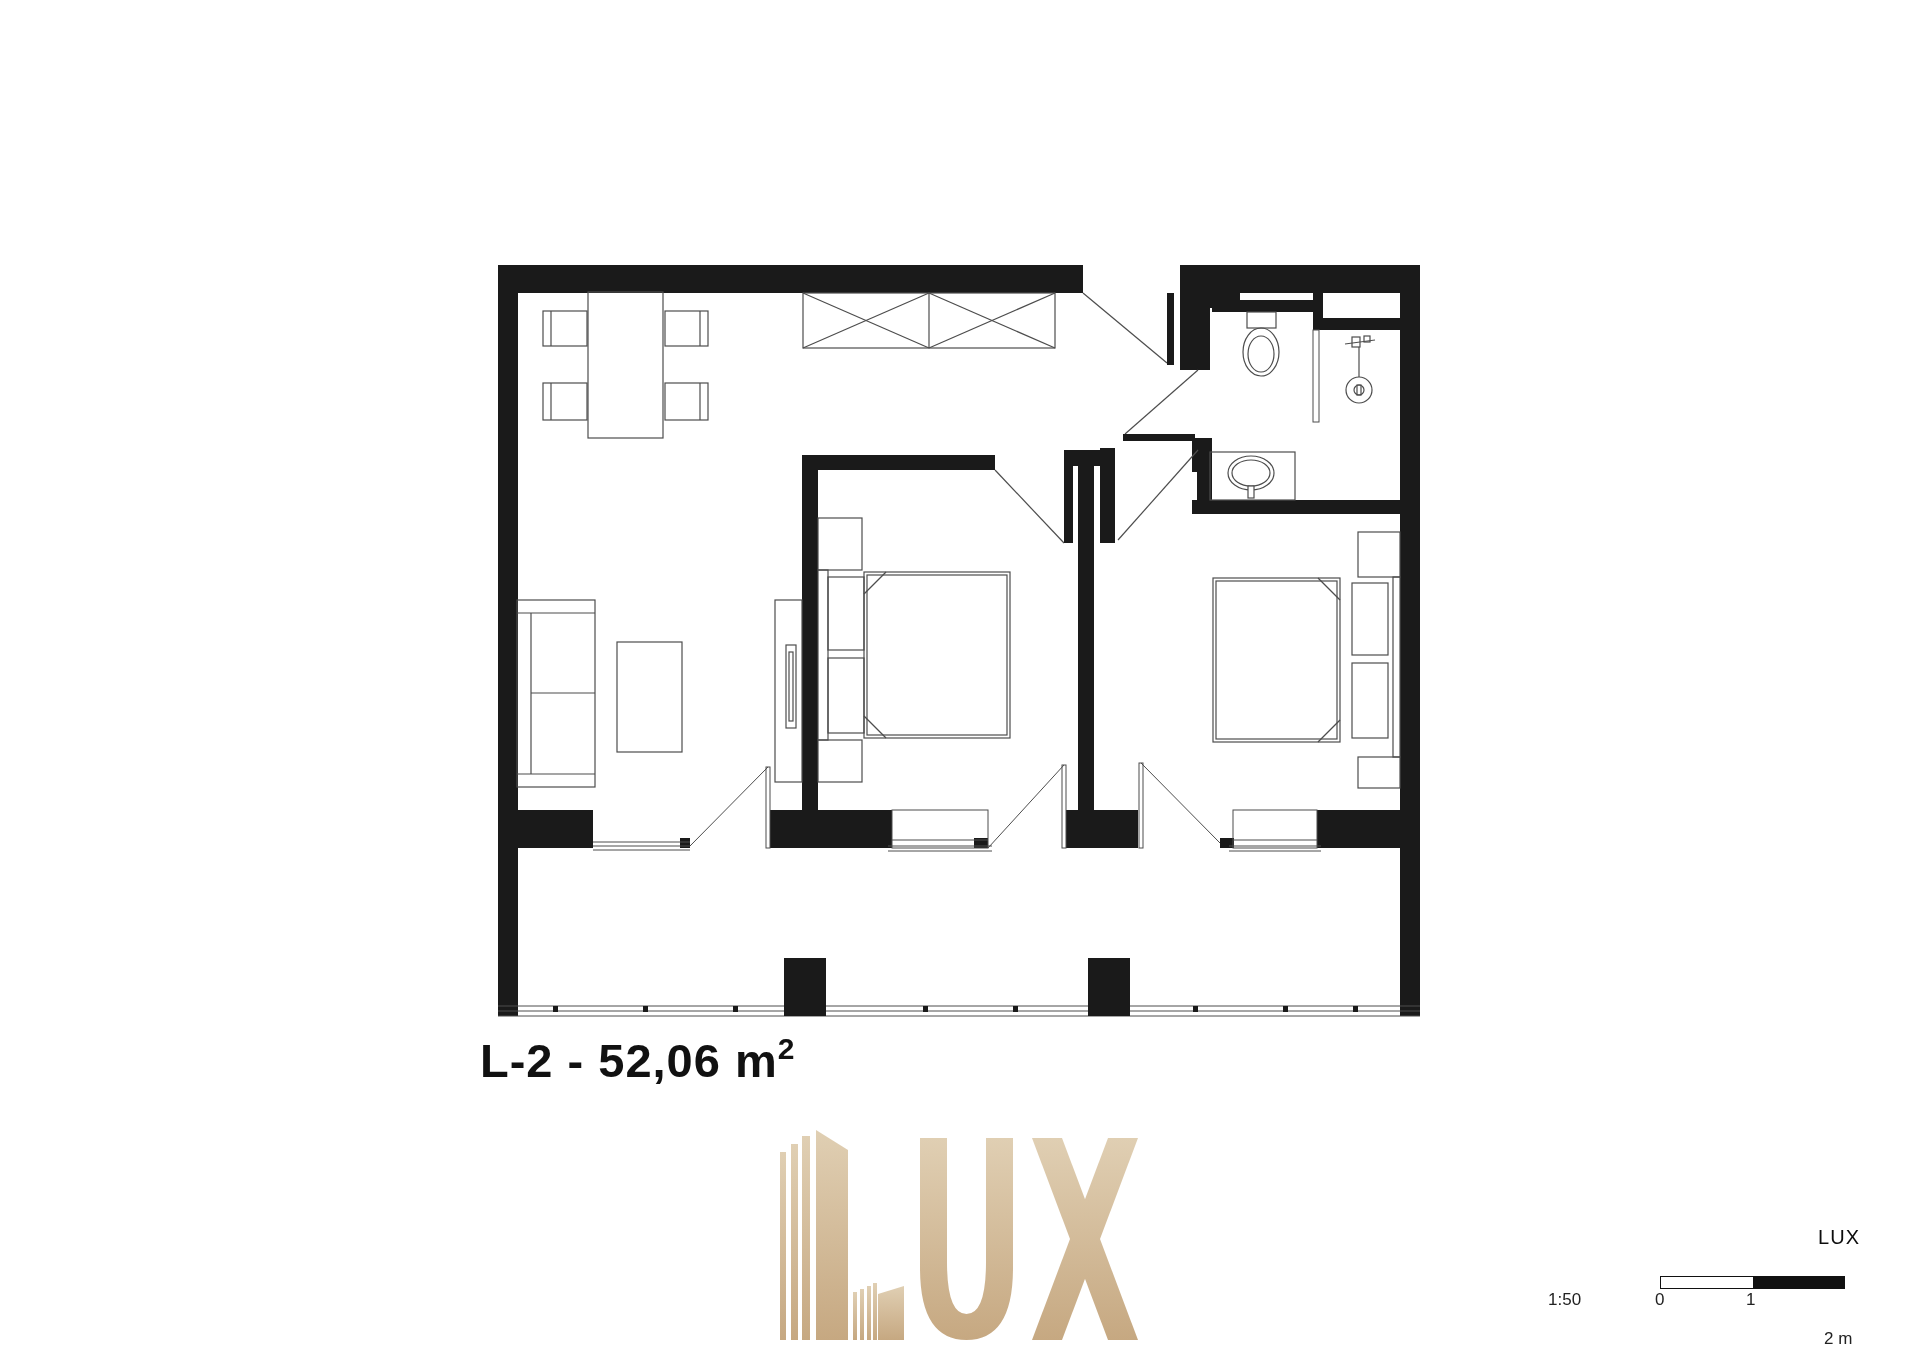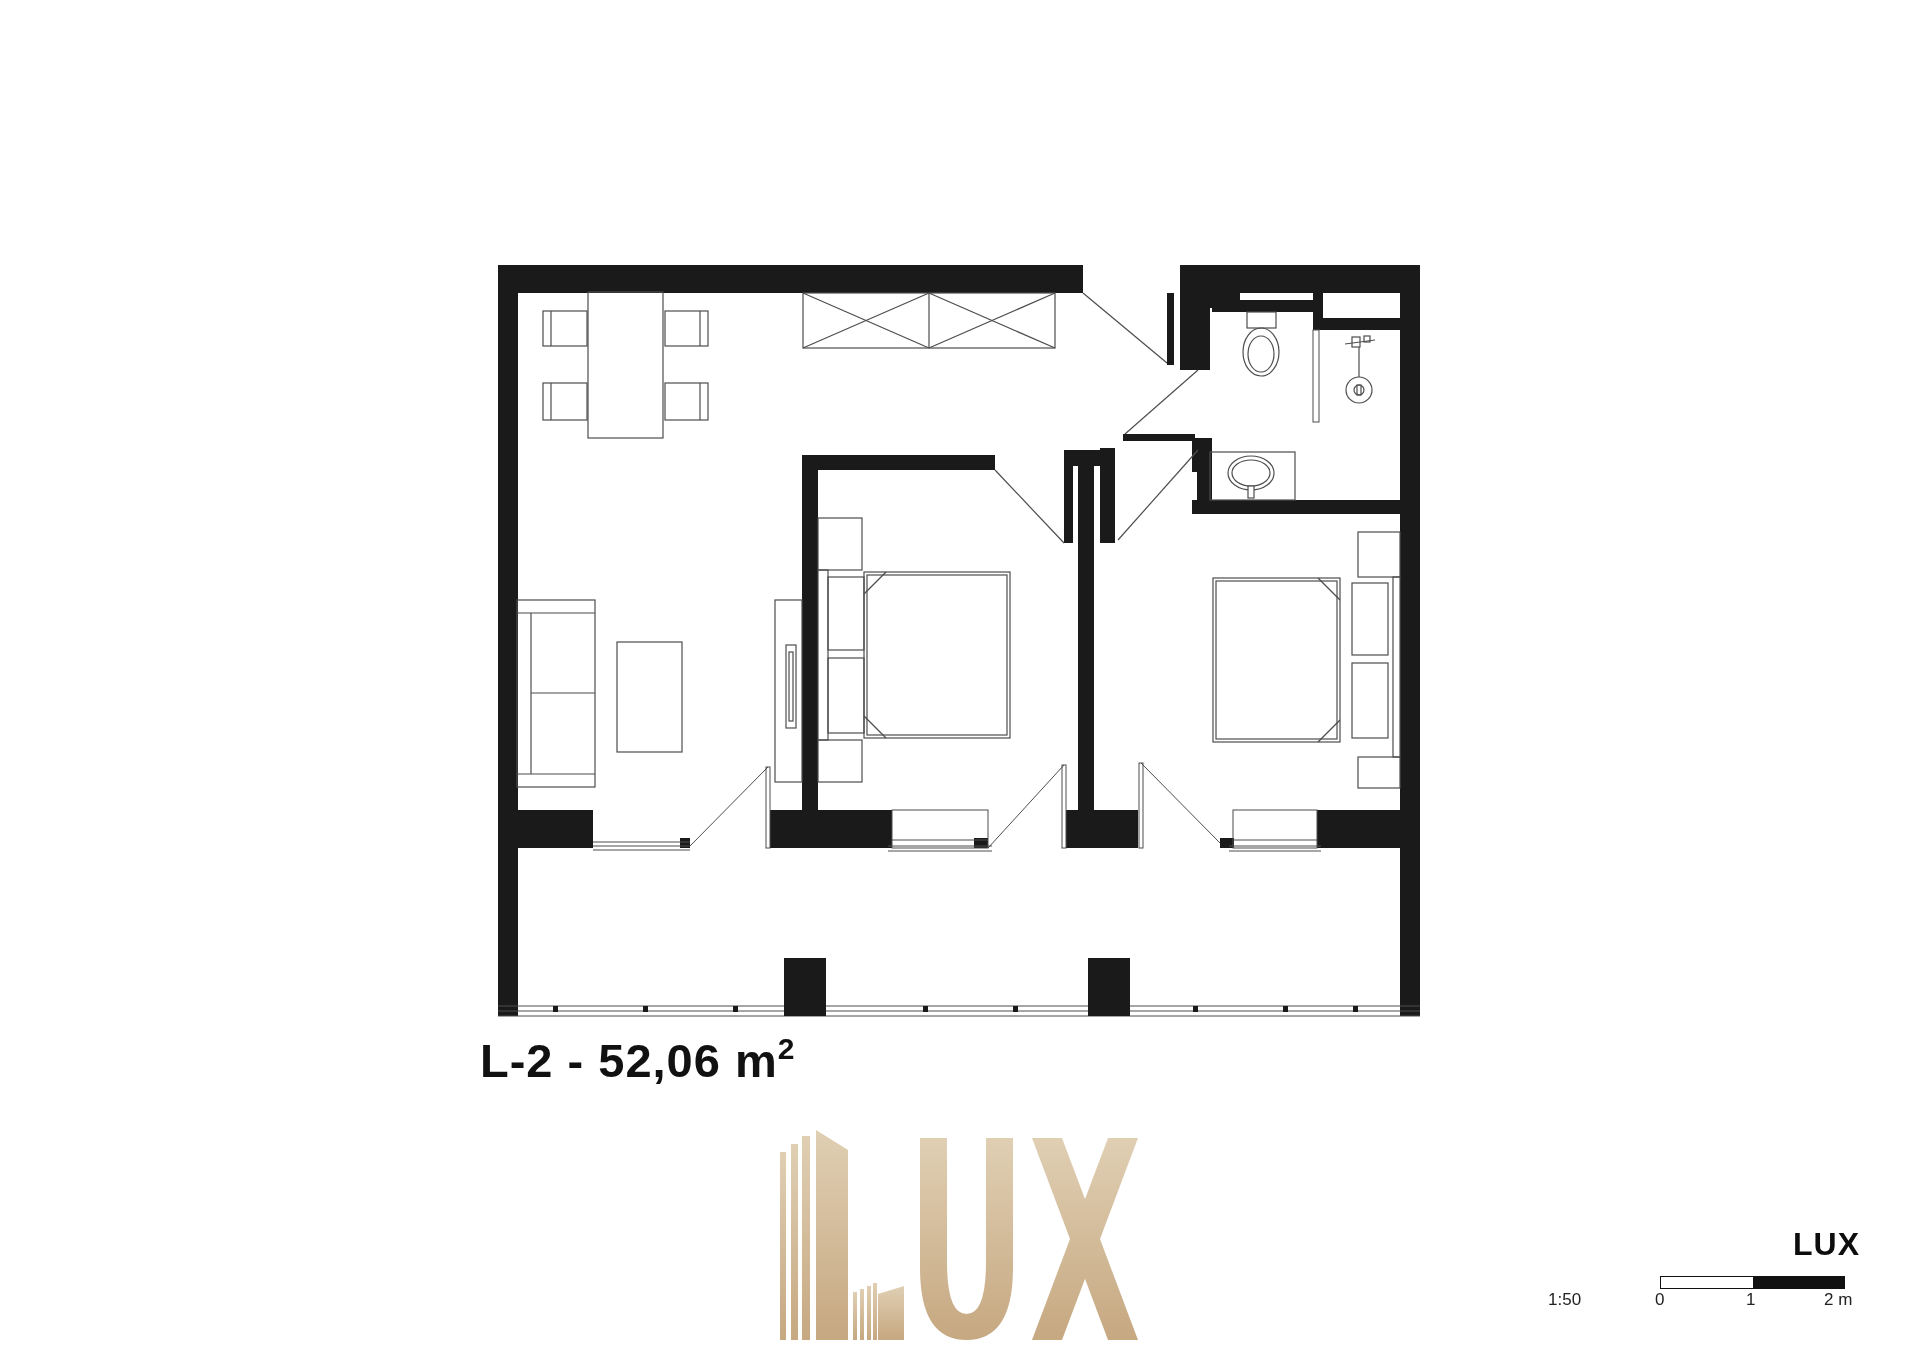--- a/index.html
+++ b/index.html
@@ -10,33 +10,33 @@
   .abs{position:absolute;}
   #plan-svg{left:480px;top:250px;width:960px;height:790px;}
   .plan-title{
     left:480px;top:1032px;width:900px;text-align:left;
     font-weight:bold;font-size:47px;color:#111;letter-spacing:1px;
     white-space:nowrap;
   }
   .plan-title .sup{font-size:30px;vertical-align:18px;font-weight:bold;}
   #watermark-svg{left:770px;top:1118px;width:382px;height:235px;}
   .brand-label{
-    top:1226px;right:60px;font-weight:bold;font-size:32px;color:#0d0d0d;
+    top:1226px;right:60px;font-weight:normal;font-size:20px;color:#0d0d0d;
     letter-spacing:1px;
   }
   .scale-ratio{top:1290px;left:1548px;font-size:17px;color:#222;}
   .scale-bar{
     top:1276px;left:1660px;width:183px;height:11px;
     border:1px solid #111;
     background:linear-gradient(to right,#ffffff 0 50%,#111111 50% 100%);
   }
   .scale-tick{top:1290px;font-size:17px;color:#222;}
   #tick-0{left:1655px;}
   #tick-1{left:1746px;}
-  #tick-2{left:1824px;}
+  #tick-2{left:1824px;margin-top:39px;}
 </style>
 </head>
 <body>
 
 <svg id="plan-svg" class="abs" viewBox="480 250 960 790">
 
   <g fill="#1a1a1a">
     <rect x="498" y="265" width="585" height="28"></rect>
     <rect x="1180" y="265" width="240" height="28"></rect>
     <rect x="1180" y="265" width="30" height="105"></rect>

